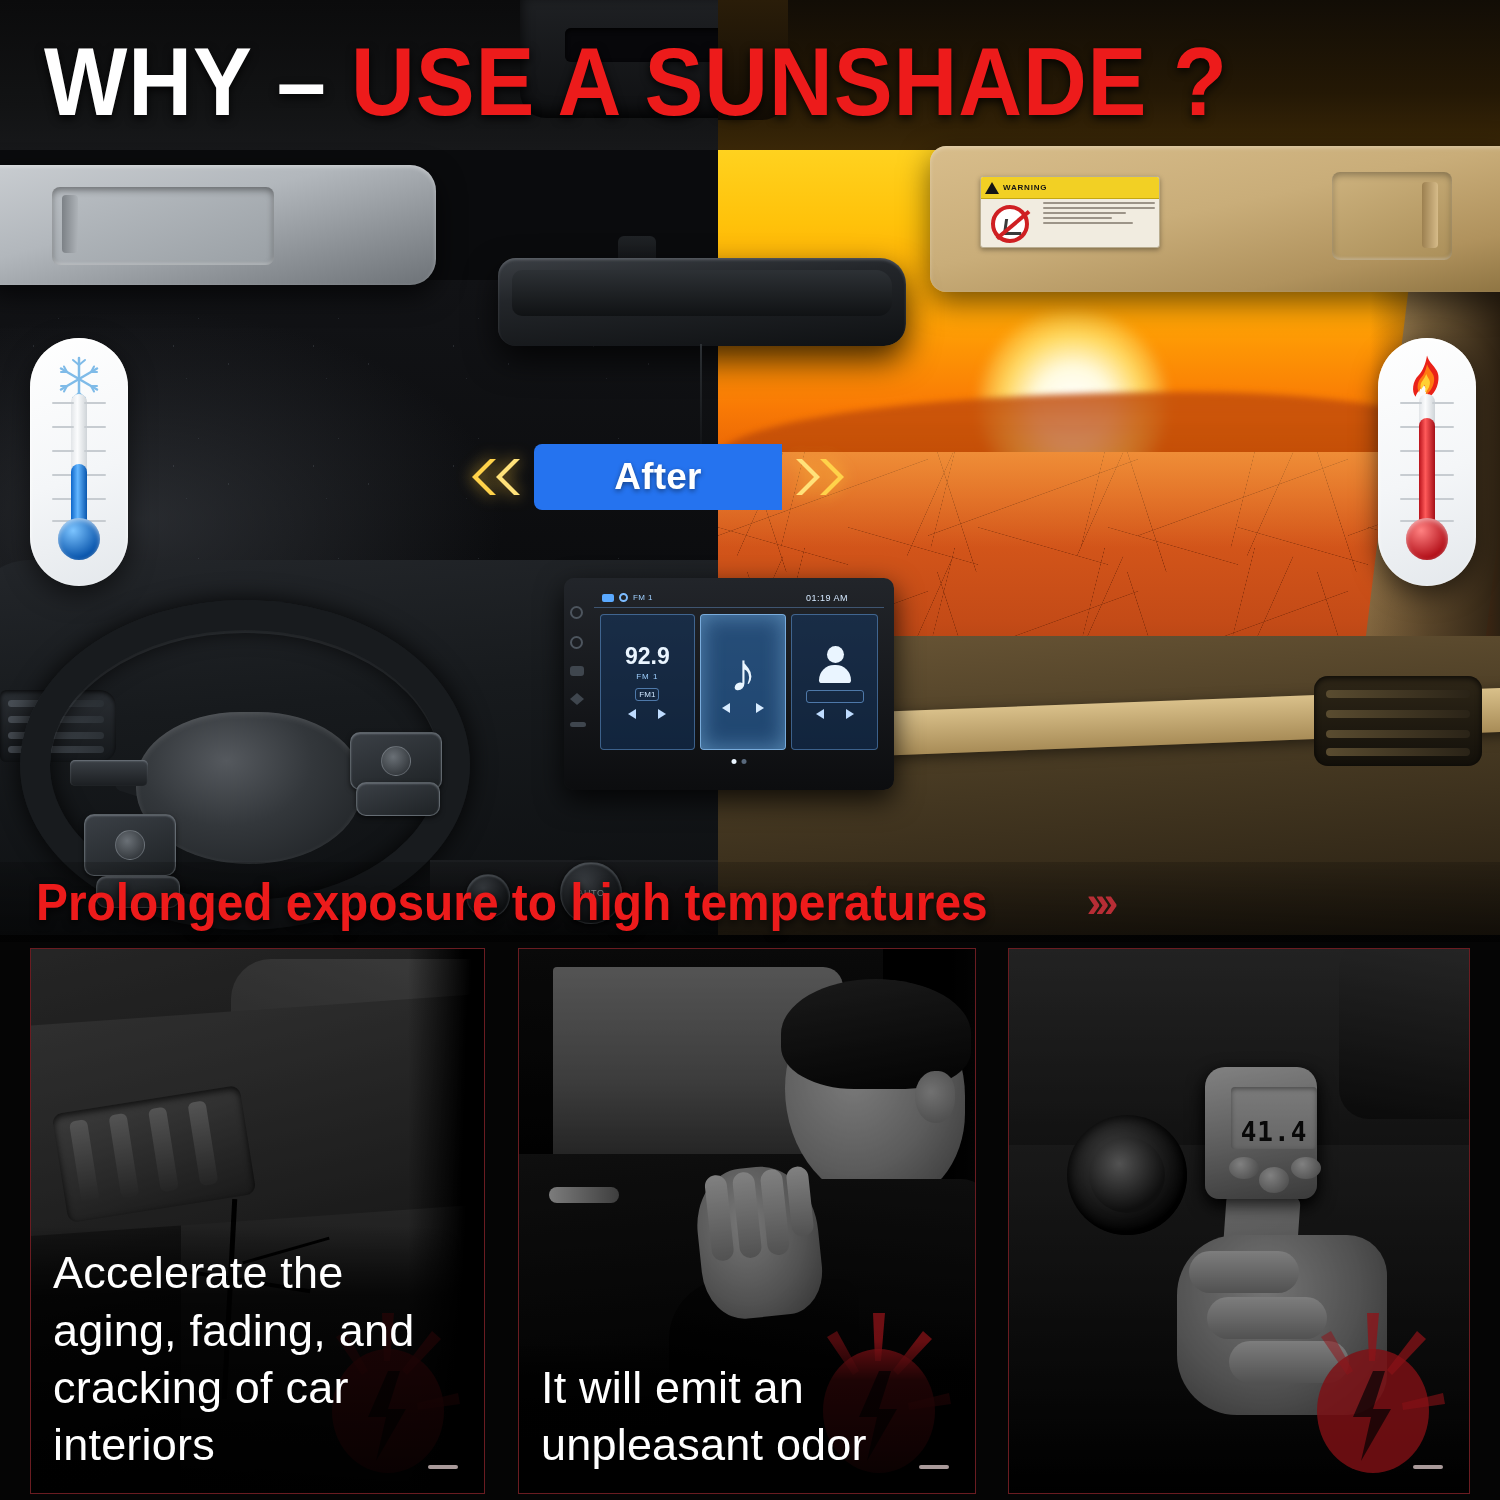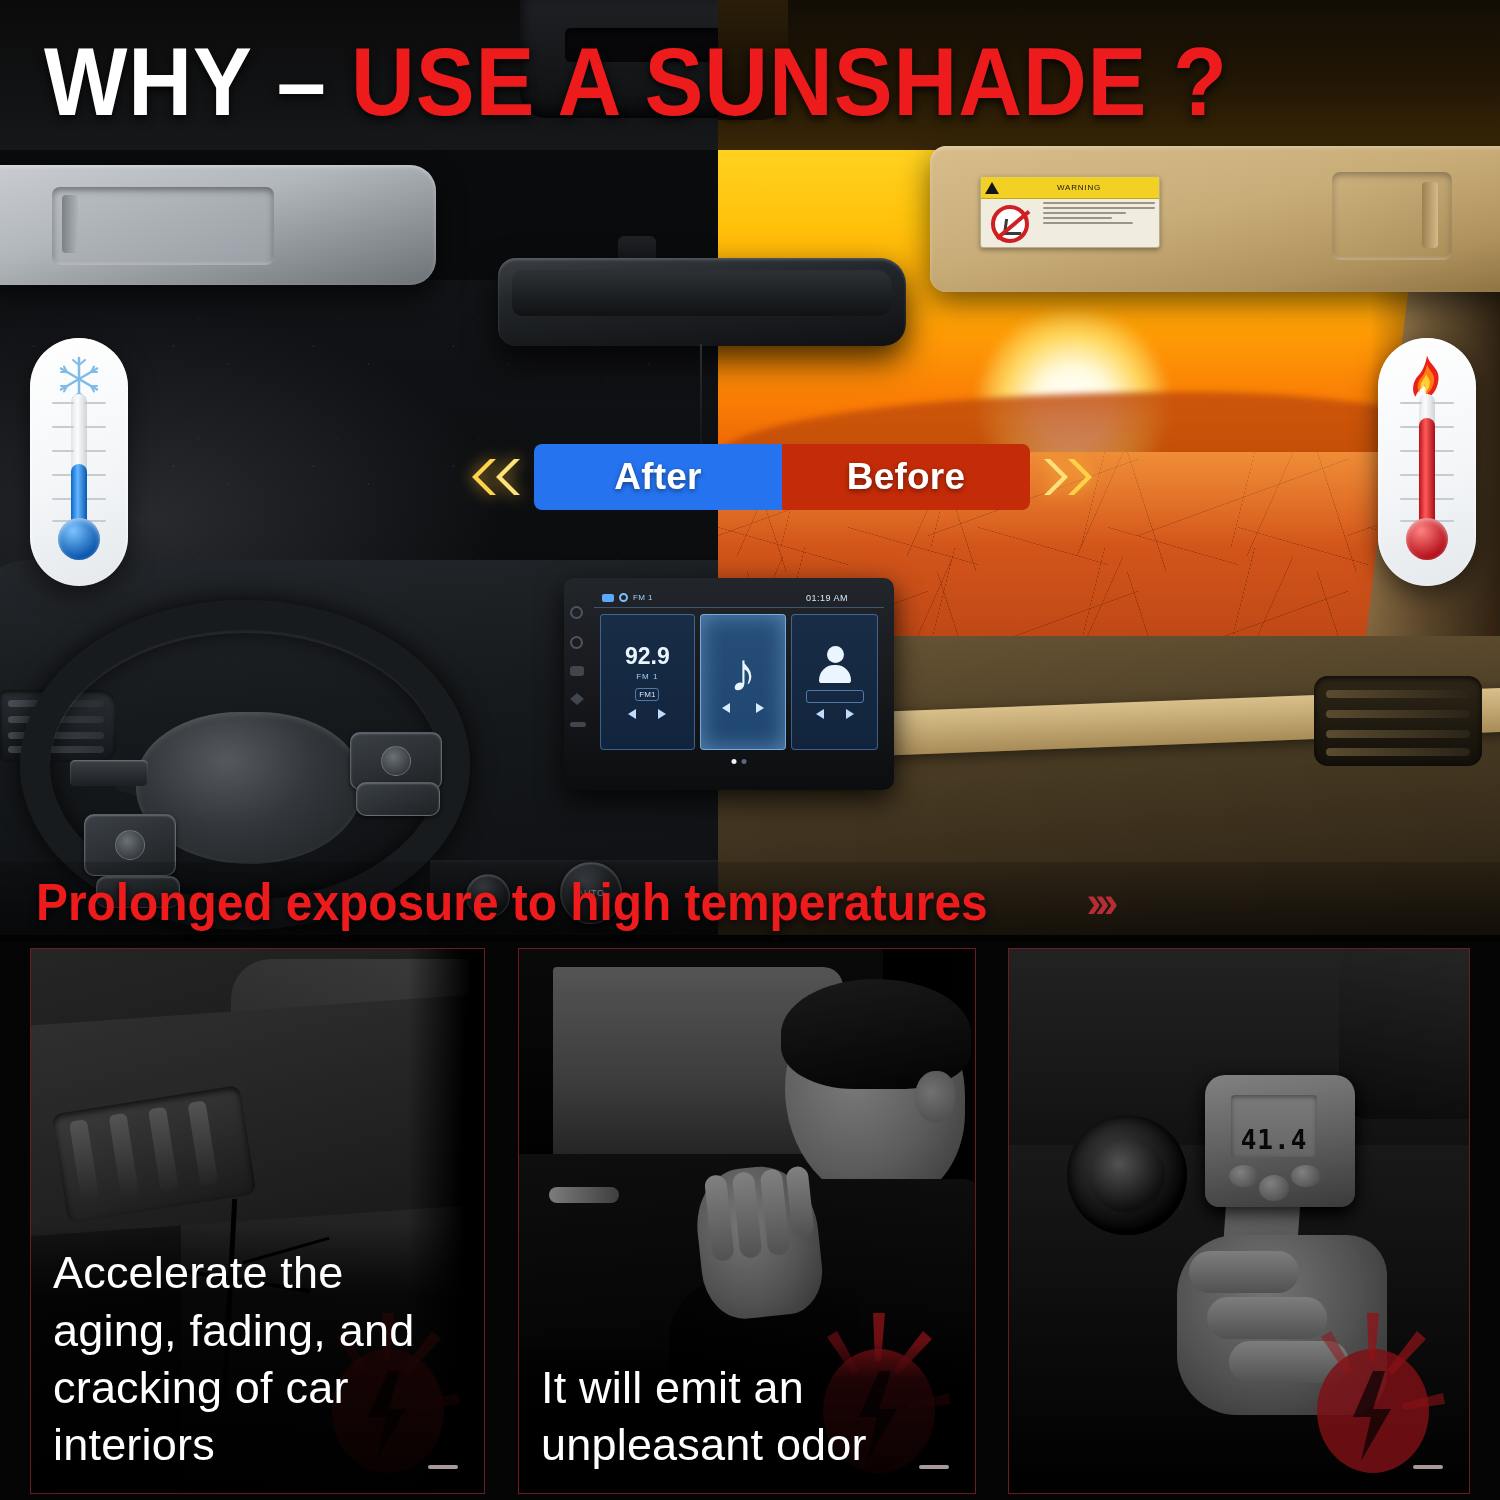--- a/index.html
+++ b/index.html
@@ -112,22 +112,22 @@
   .visor-r-tab { position:absolute; right:14px; top:10px; width:16px; height:66px;
       border-radius:4px; background:linear-gradient(90deg,#9c8050,#d6bb89); }
   
   .warn-label { position:absolute; left:50px; top:30px; width:180px; height:72px;
       background:#f1ece0; border:1px solid #b9ad90; border-radius:3px; overflow:hidden;
       box-shadow:0 2px 5px rgba(0,0,0,.35); }
   .warn-top { height:22px; background:#f2d024; display:flex; align-items:center; gap:4px;
       padding:0 4px; border-bottom:1px solid #c4a712; }
   .warn-tri { width:0; height:0; border-left:7px solid transparent; border-right:7px solid transparent;
       border-bottom:12px solid #151515; position:relative; }
-  .warn-word { font-size:8px; font-weight:normal; color:#151515; letter-spacing:.8px;
-      flex:1; text-align:center; line-height:1; }
+  .warn-word { font-size:8px; font-weight:bold; color:#151515; letter-spacing:.8px;
+      flex:1; text-align:left; line-height:1; }
   .warn-body { display:flex; height:50px; }
   .warn-icon { width:58px; display:flex; align-items:center; justify-content:center; }
   .no-sign { width:38px; height:38px; border-radius:50%; border:4px solid #cf1f22;
       position:relative; background:#fff; }
   .no-sign:after { content:""; position:absolute; left:-3px; top:14px; width:42px; height:4px;
       background:#cf1f22; transform:rotate(-40deg); }
   .no-sign-seat { position:absolute; left:9px; top:10px; width:18px; height:16px;
       border-left:3px solid #3a3a3a; border-bottom:3px solid #3a3a3a; transform:skewX(-8deg); }
   .warn-text { flex:1; padding:3px 4px; display:flex; flex-direction:column; gap:3px; }
   .warn-text i { display:block; height:2px; background:#8d8578; opacity:.85; border-radius:1px; }
@@ -308,21 +308,21 @@
       background:linear-gradient(180deg,#474747,#2e2e2e); border-radius:0 0 60px 0; }
   .p3 .seatB { position:absolute; left:-20px; top:196px; width:520px; height:360px;
       background:linear-gradient(180deg,#3a3a3a,#151515); }
   .p3 .headrest { position:absolute; left:330px; top:-10px; width:170px; height:180px;
       background:linear-gradient(190deg,#4e4e4e,#252525); border-radius:30px; }
   .p3 .watch { position:absolute; left:58px; top:166px; width:120px; height:120px;
       border-radius:50%; background:radial-gradient(circle at 40% 35%, #6e6e6e, #1c1c1c 72%);
       box-shadow: inset 0 0 14px rgba(0,0,0,.7); }
   .p3 .watch:after { content:""; position:absolute; left:22px; top:22px; right:22px; bottom:22px;
       border-radius:50%; background:radial-gradient(circle at 40% 35%, #8c8c8c, #2b2b2b 70%); }
-  .p3 .gun { position:absolute; left:196px; top:126px; width:150px; height:132px;
+  .p3 .gun { position:absolute; left:196px; top:118px; width:112px; height:132px;
       background:linear-gradient(170deg,#d0d0d0 0%, #a2a2a2 48%, #6a6a6a 100%);
       border-radius:20px 20px 14px 14px; box-shadow:0 6px 18px rgba(0,0,0,.7); }
   .p3 .gun-lcd { position:absolute; left:26px; top:20px; width:86px; height:62px;
       background:linear-gradient(180deg,#c5c9b6,#a6ab96); border-radius:4px;
       box-shadow: inset 0 2px 5px rgba(0,0,0,.35); display:flex; align-items:flex-end;
       justify-content:center; padding-bottom:4px; }
   .p3 .gun-val { font-family:"DejaVu Sans Mono", monospace; font-size:26px; font-weight:bold;
       color:#20231c; letter-spacing:1px; line-height:1; }
   .p3 .gun-btn { position:absolute; border-radius:50%;
       background:radial-gradient(circle at 38% 32%, #cfcfcf, #777); }
@@ -600,21 +600,20 @@
     </div>
 
     <div class="cmp">
       <span class="chev left">
         <svg width="54" height="42" viewBox="0 0 54 42">
           <path d="M26 3 L8 21 L26 39 L20 39 L2 21 L20 3 Z" fill="#ffd24a"></path>
           <path d="M50 3 L32 21 L50 39 L44 39 L26 21 L44 3 Z" fill="#ffe27a"></path>
         </svg>
       </span>
       <div class="cmp-chip chip-after">After</div>
-      <div class="cmp-chip chip-before">Before</div>
       <span class="chev right">
         <svg width="54" height="42" viewBox="0 0 54 42">
           <path d="M4 3 L22 21 L4 39 L10 39 L28 21 L10 3 Z" fill="#ffe27a"></path>
           <path d="M28 3 L46 21 L28 39 L34 39 L52 21 L34 3 Z" fill="#ffd24a"></path>
         </svg>
       </span>
     </div>
   </div>
 
   <div class="headline">

